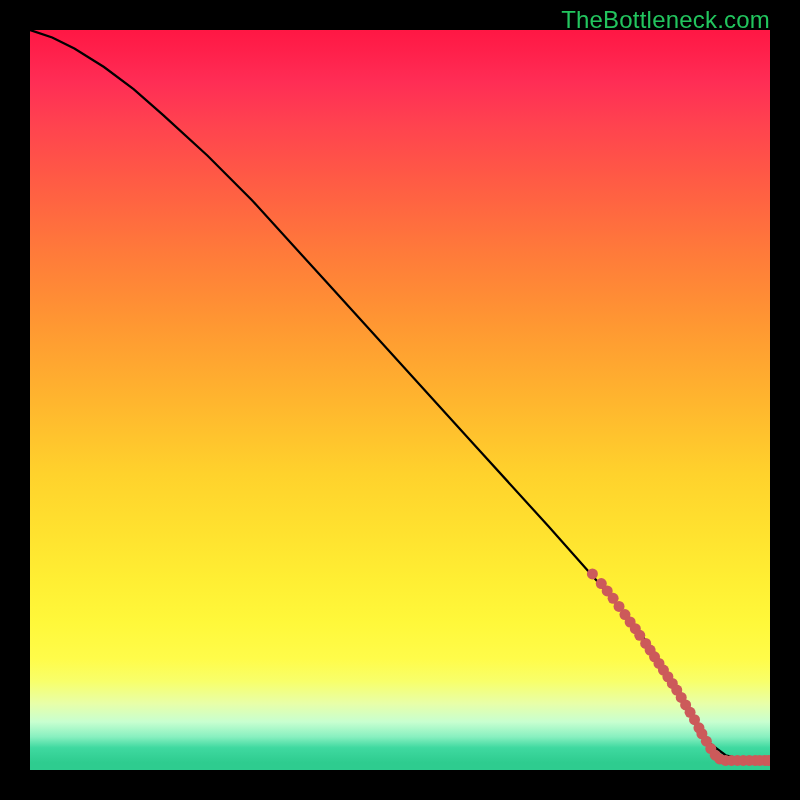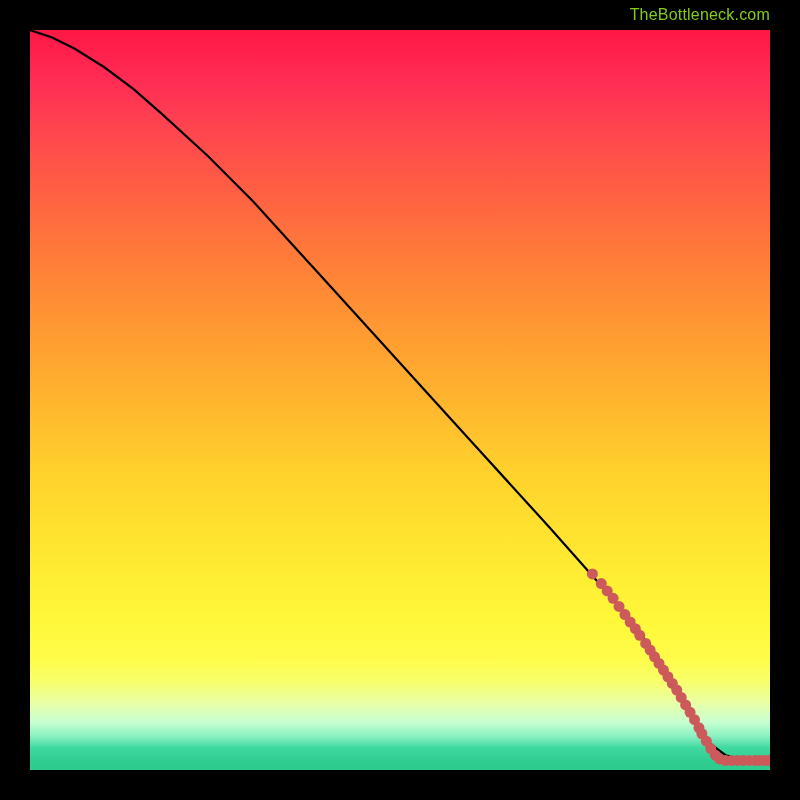--- a/index.html
+++ b/index.html
@@ -55,22 +55,22 @@
   .overlay {
     position: absolute;
     left: 0; top: 0;
     width: 740px;
     height: 740px;
   }
   .watermark {
     position: absolute;
     top: 6px;
     right: 30px;
-    color: #84cc16;
-    font-size: 16px;
+    color: #22c55e;
+    font-size: 24px;
     letter-spacing: 0.2px;
   }
 </style>
 </head>
 <body>
 
 <div class="stage">
   <div class="plot">
     <div class="gradient"></div>
     <svg class="overlay" viewBox="0 0 740 740" preserveAspectRatio="none">

